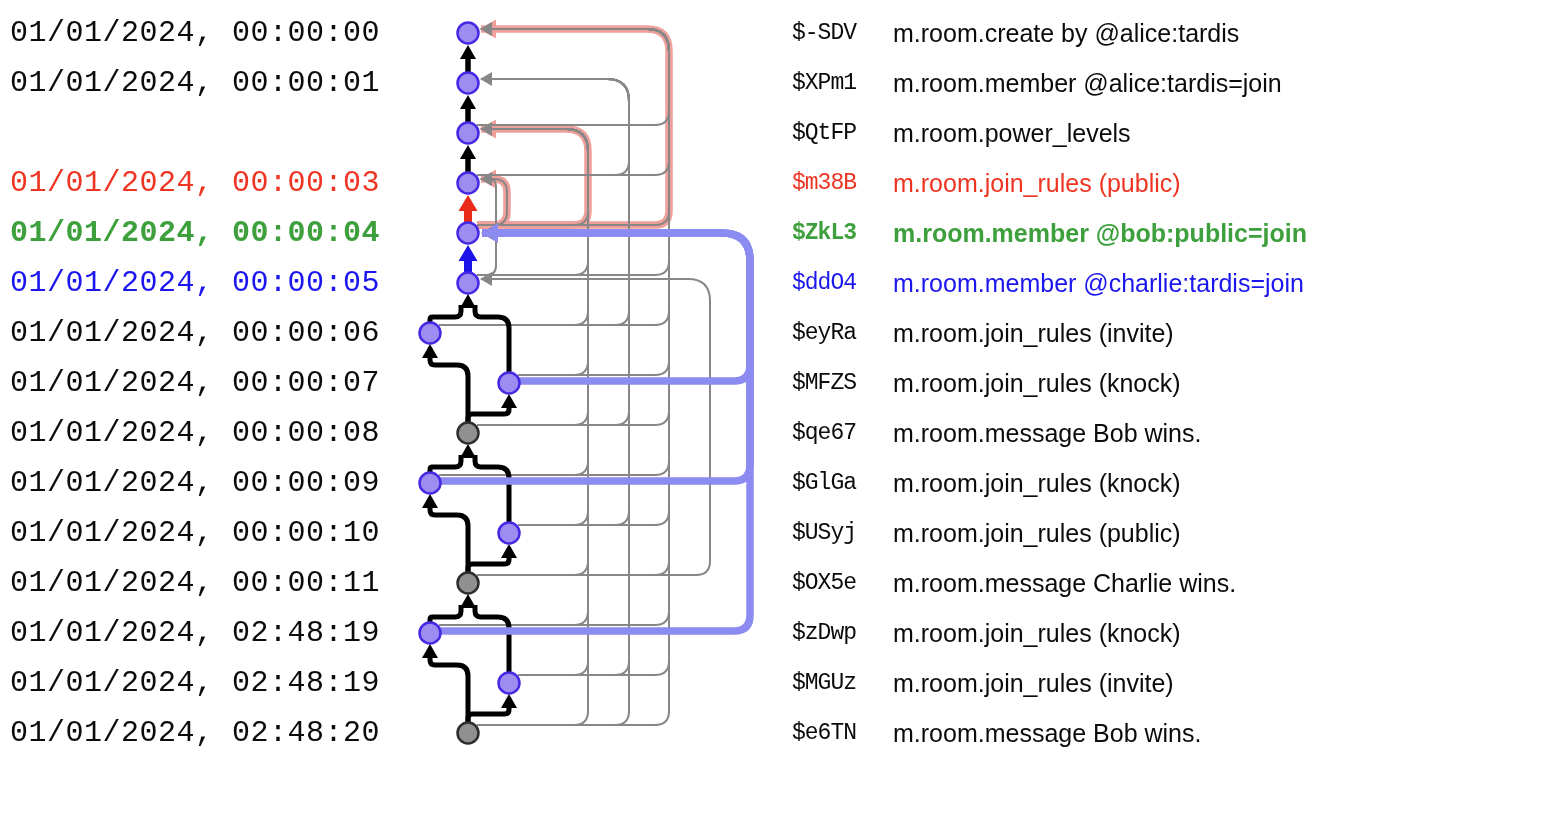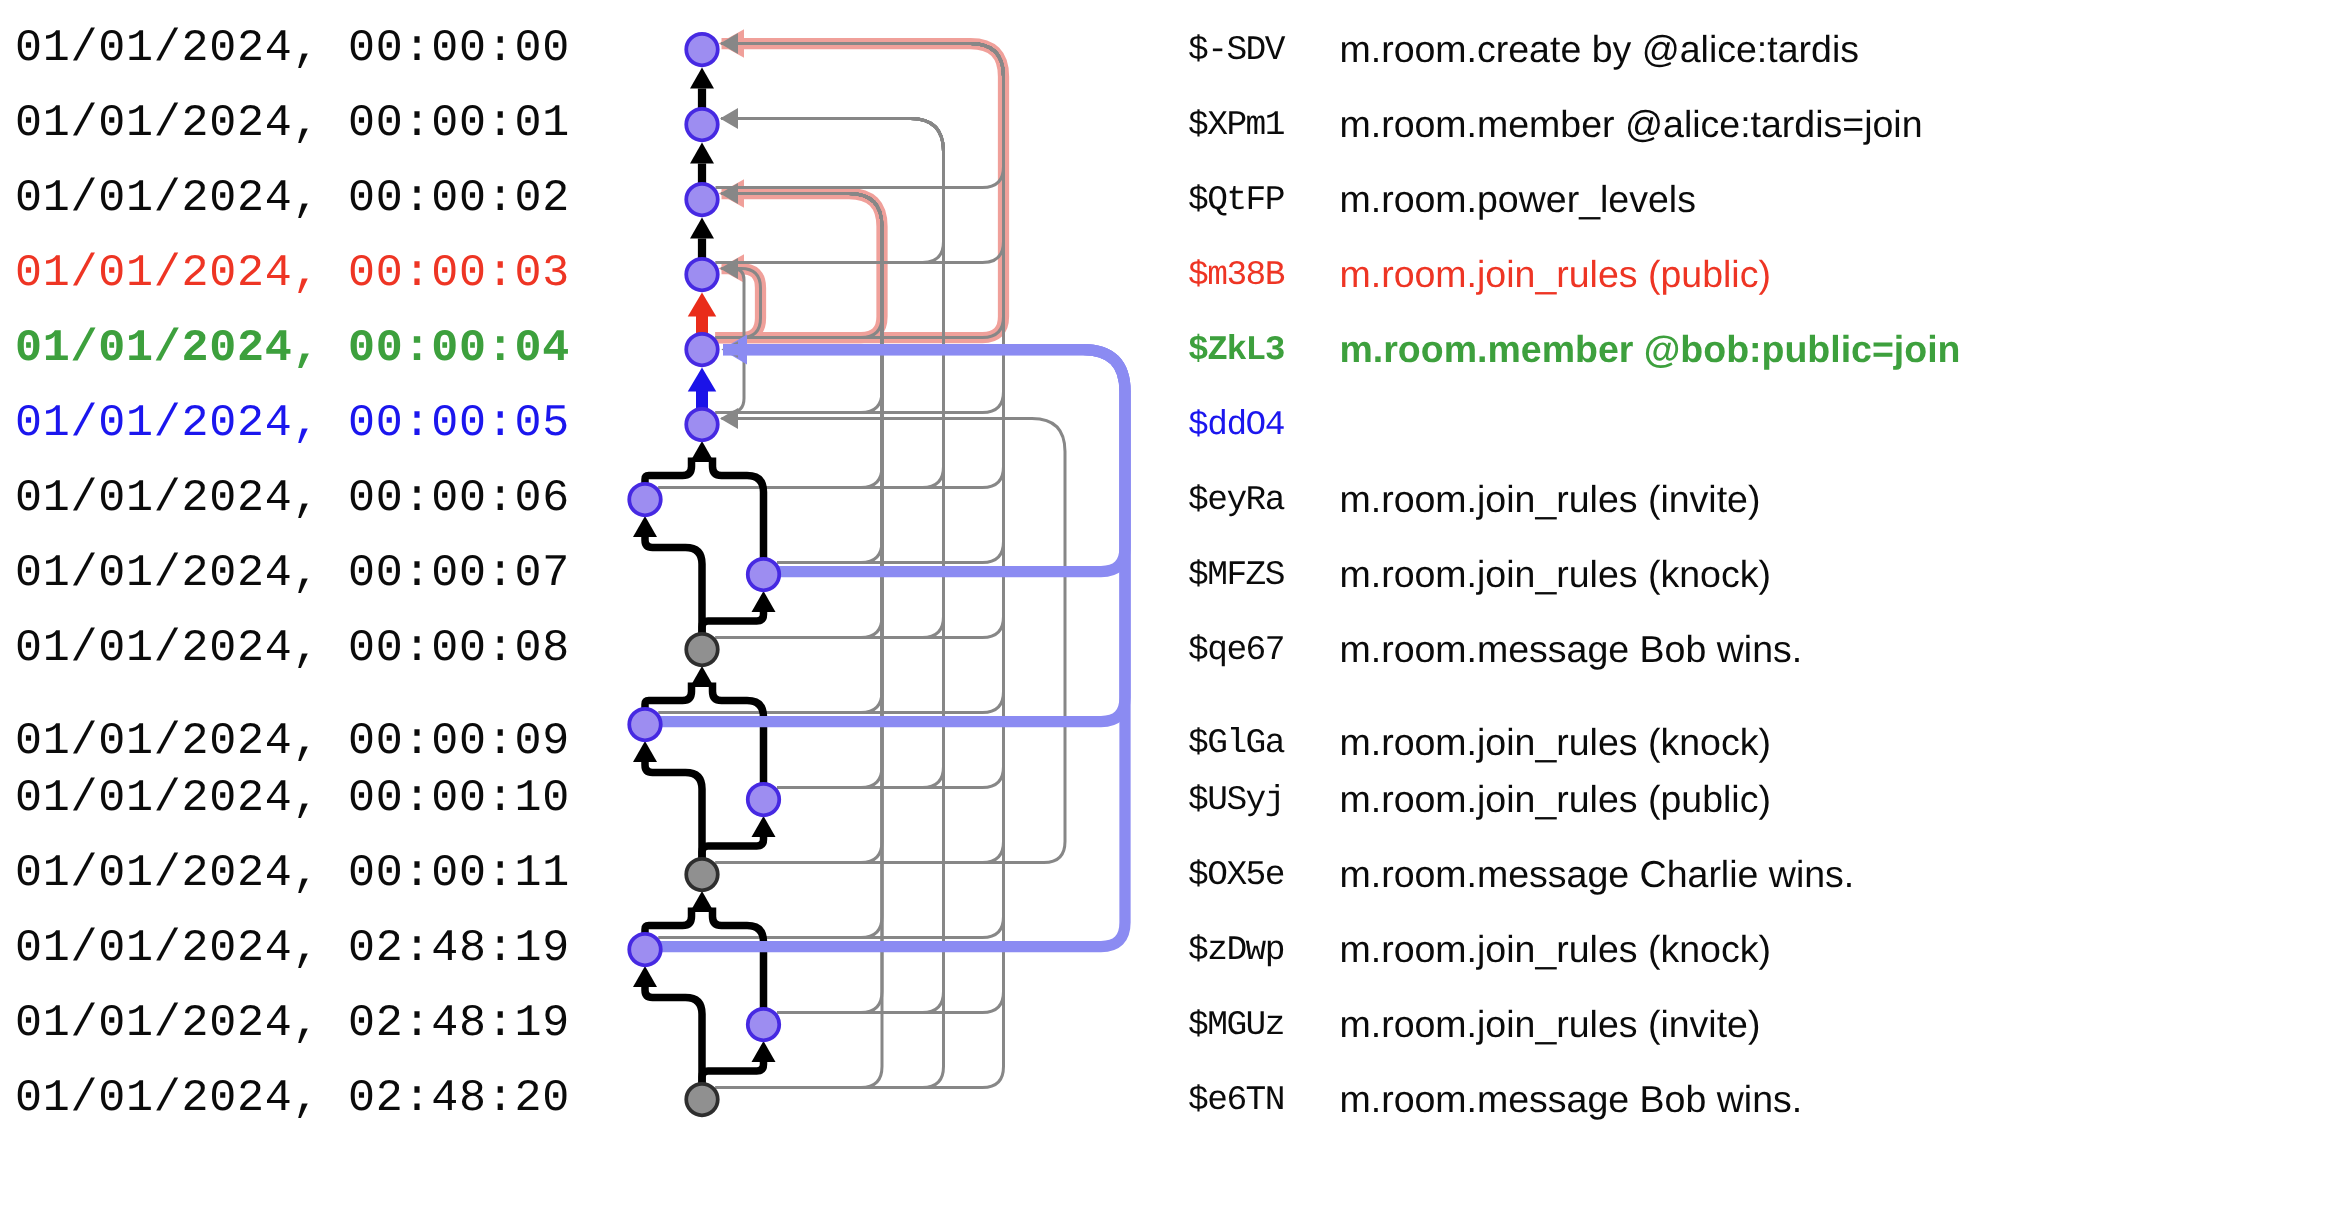--- a/index.html
+++ b/index.html
@@ -133,54 +133,54 @@
         <span class="ts c-black">01/01/2024, 00:00:00</span>
         <span class="eid c-black">$-SDV</span>
         <span class="desc c-black">m.room.create by @alice:tardis</span>
       </div>
       <div class="event-row" style="top: 66px; width: 1566px;">
         <span class="ts c-black">01/01/2024, 00:00:01</span>
         <span class="eid c-black">$XPm1</span>
         <span class="desc c-black">m.room.member @alice:tardis=join</span>
       </div>
       <div class="event-row" style="top: 116px; width: 1566px;">
-        <span class="ts c-black">01/01/2024, 00:00:02</span>
         <span class="eid c-black">$QtFP</span>
         <span class="desc c-black">m.room.power_levels</span>
       </div>
       <div class="event-row" style="top: 166px; width: 1566px;">
         <span class="ts c-red">01/01/2024, 00:00:03</span>
         <span class="eid c-red">$m38B</span>
         <span class="desc c-red">m.room.join_rules (public)</span>
       </div>
       <div class="event-row" style="top: 216px; width: 1566px;">
         <span class="ts c-green">01/01/2024, 00:00:04</span>
         <span class="eid c-green">$ZkL3</span>
         <span class="desc c-green">m.room.member @bob:public=join</span>
       </div>
       <div class="event-row" style="top: 266px; width: 1566px;">
         <span class="ts c-blue">01/01/2024, 00:00:05</span>
         <span class="eid c-blue">$ddO4</span>
+        <span class="desc c-blue">m.room.member @charlie:tardis=join</span>
       </div>
       <div class="event-row" style="top: 316px; width: 1566px;">
         <span class="ts c-black">01/01/2024, 00:00:06</span>
         <span class="eid c-black">$eyRa</span>
         <span class="desc c-black">m.room.join_rules (invite)</span>
       </div>
       <div class="event-row" style="top: 366px; width: 1268px;">
         <span class="ts c-black">01/01/2024, 00:00:07</span>
         <span class="eid c-black">$MFZS</span>
         <span class="desc c-black">m.room.join_rules (knock)</span>
       </div>
       <div class="event-row" style="top: 416px; width: 1566px;">
         <span class="ts c-black">01/01/2024, 00:00:08</span>
         <span class="eid c-black">$qe67</span>
         <span class="desc c-black">m.room.message Bob wins.</span>
       </div>
-      <div class="event-row" style="top: 478px; width: 1566px;">
+      <div class="event-row" style="top: 466px; width: 1566px;">
         <span class="ts c-black">01/01/2024, 00:00:09</span>
         <span class="eid c-black">$GlGa</span>
         <span class="desc c-black">m.room.join_rules (knock)</span>
       </div>
       <div class="event-row" style="top: 516px; width: 1566px;">
         <span class="ts c-black">01/01/2024, 00:00:10</span>
         <span class="eid c-black">$USyj</span>
         <span class="desc c-black">m.room.join_rules (public)</span>
       </div>
       <div class="event-row" style="top: 566px; width: 1566px;">

